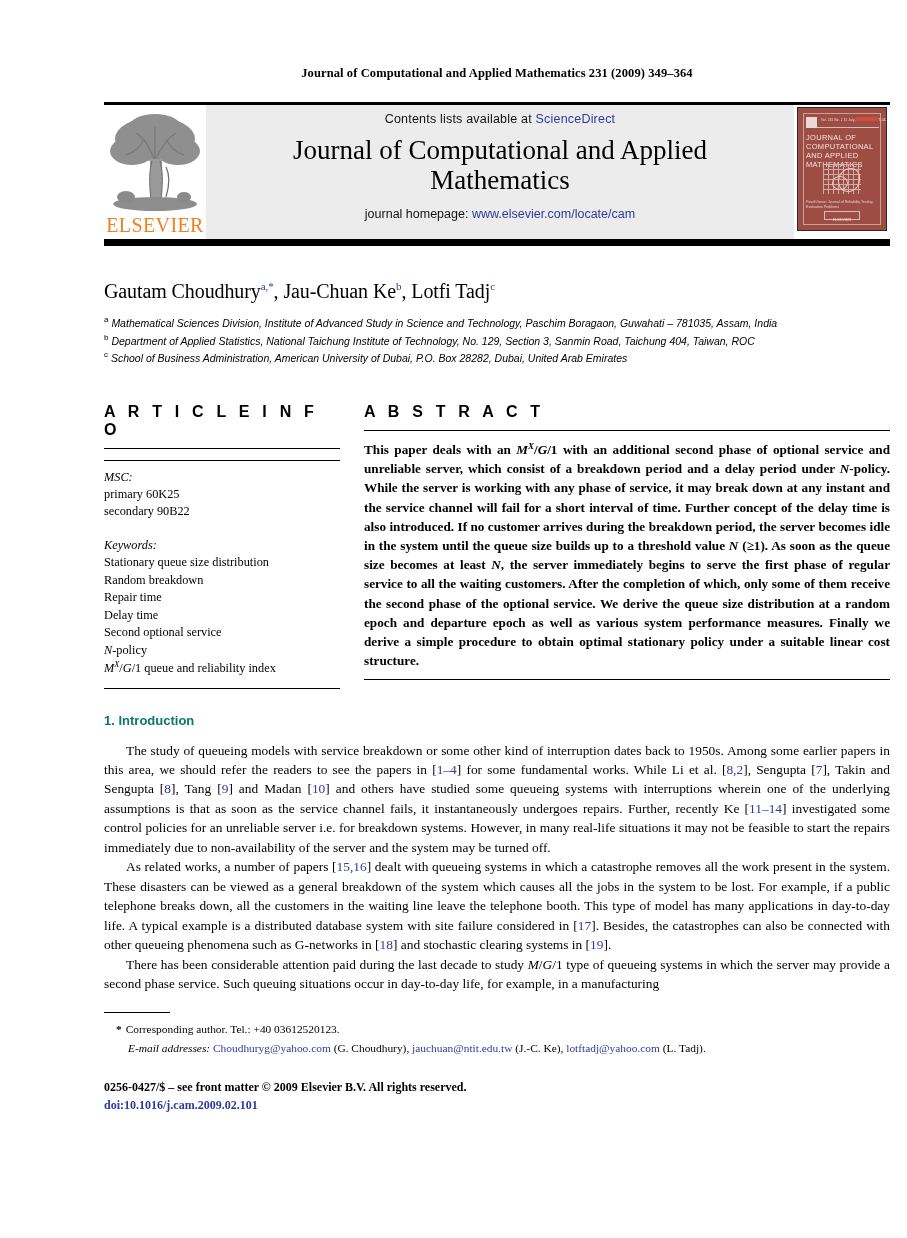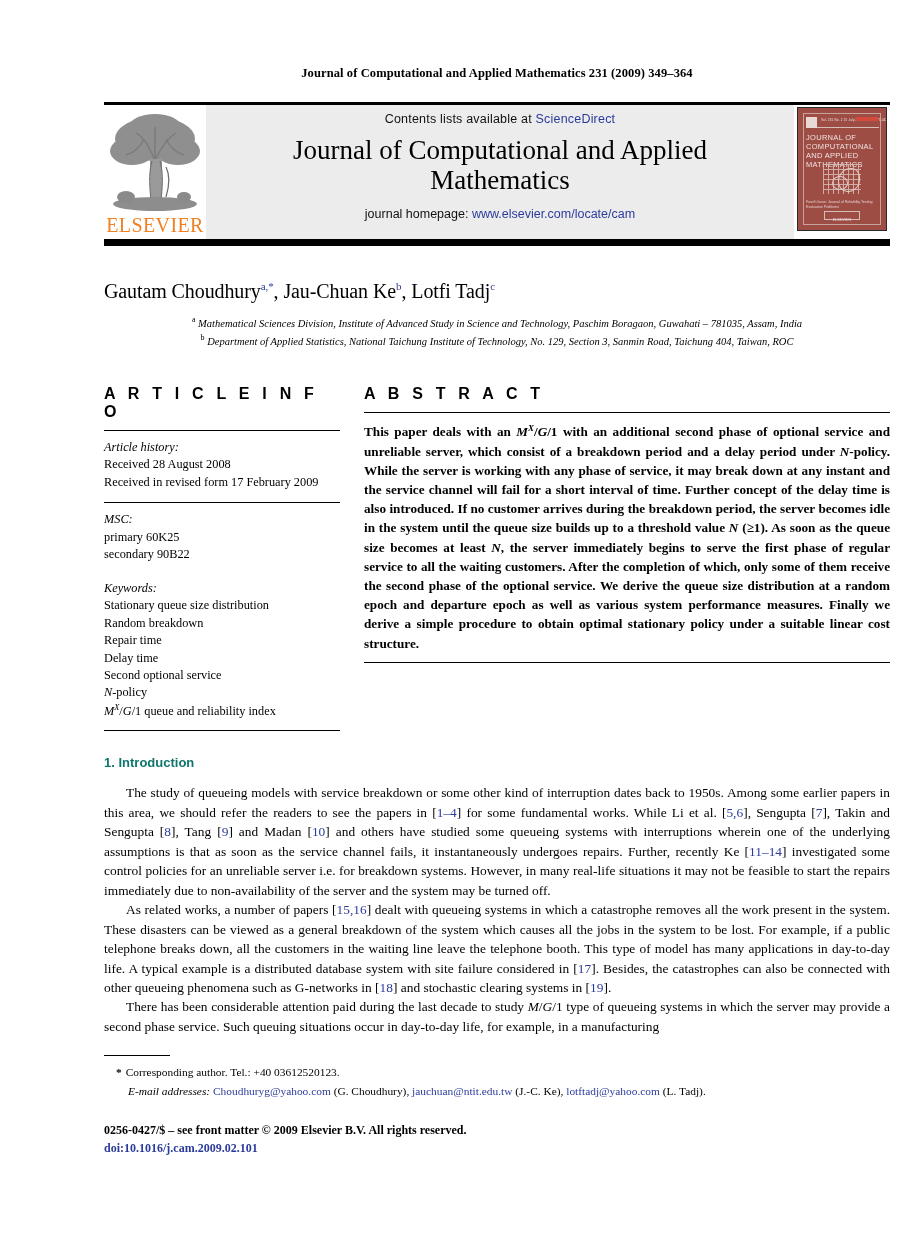--- a/index.html
+++ b/index.html
@@ -196,25 +196,24 @@
     margin-top: 19px;
     letter-spacing: -.1px;
   }
   .authors sup {
     font-size: 11px;
     color: #2b3b9b;
     vertical-align: super;
   }
   .affil-list {
     margin-top: 11px;
-    font-family: Liberation Serif, serif;
+    font-family: Liberation Sans, sans-serif;
     font-style: italic;
     font-size: 10.5px;
     line-height: 1.62;
-    text-align: center;
   }
   .affil-list sup { font-style: normal; font-size: 8px; vertical-align: super; }
 
   
   .info-abstract {
     margin-top: 36px;
     display: flex;
     gap: 24px;
   }
   .col-info { flex: 0 0 236px; }
@@ -369,34 +368,33 @@
 
       <div class="affil-list">
         <div>
           <sup>a</sup>
           <span>Mathematical Sciences Division, Institute of Advanced Study in Science and Technology, Paschim Boragaon, Guwahati – 781035, Assam, India</span>
         </div>
         <div>
           <sup>b</sup>
           <span>Department of Applied Statistics, National Taichung Institute of Technology, No. 129, Section 3, Sanmin Road, Taichung 404, Taiwan, ROC</span>
         </div>
+        <div>
+          <sup>c</sup>
+          <span>School of Business Administration, American University of Dubai, P.O. Box 28282, Dubai, United Arab Emirates</span>
+        </div>
       </div>
     </div>
 
     <div class="info-abstract">
 
       <div class="col-info">
         <div class="sec-head">A R T I C L E    I N F O</div>
         <div class="thin-rule"></div>
 
-        <div class="info-group">
-          <div class="gl">Article history:</div>
-          <div>Received 28 August 2008</div>
-          <div>Received in revised form 17 February 2009</div>
-        </div>
 
         <div class="info-sep"></div>
         <div class="info-group">
           <div class="gl">MSC:</div>
           <div>primary 60K25</div>
           <div>secondary 90B22</div>
         </div>
 
         <div class="info-group keywords" style="padding-top:16px">
           <div class="gl">Keywords:</div>
@@ -432,21 +430,21 @@
         <div class="abstract-bottom-rule"></div>
       </div>
 
     </div>
 
     <div class="section-title">1. Introduction</div>
 
     <div class="body-text">
       <p>The study of queueing models with service breakdown or some other kind of interruption dates back to 1950s. Among
       some earlier papers in this area, we should refer the readers to see the papers in [<span class="ref">1–4</span>] for some fundamental works. While Li
-      et al. [<span class="ref">5,6</span>], Sengupta [<span class="ref">7</span>], Takin and Sengupta [<span class="ref">8</span>], Tang [<span class="ref">9</span>] and Madan [<span class="ref">10</span>] and others have studied some queueing systems
+      et al. [<span class="ref">8,2</span>], Sengupta [<span class="ref">7</span>], Takin and Sengupta [<span class="ref">8</span>], Tang [<span class="ref">9</span>] and Madan [<span class="ref">10</span>] and others have studied some queueing systems
       with interruptions wherein one of the underlying assumptions is that as soon as the service channel fails, it instantaneously
       undergoes repairs. Further, recently Ke [<span class="ref">11–14</span>] investigated some control policies for an unreliable server i.e. for breakdown
       systems. However, in many real-life situations it may not be feasible to start the repairs immediately due to non-availability
       of the server and the system may be turned off.</p>
 
       <p>As related works, a number of papers [<span class="ref">15,16</span>] dealt with queueing systems in which a catastrophe removes all the work
       present in the system. These disasters can be viewed as a general breakdown of the system which causes all the jobs in the
       system to be lost. For example, if a public telephone breaks down, all the customers in the waiting line leave the telephone
       booth. This type of model has many applications in day-to-day life. A typical example is a distributed database system with
       site failure considered in [<span class="ref">17</span>]. Besides, the catastrophes can also be connected with other queueing phenomena such as

